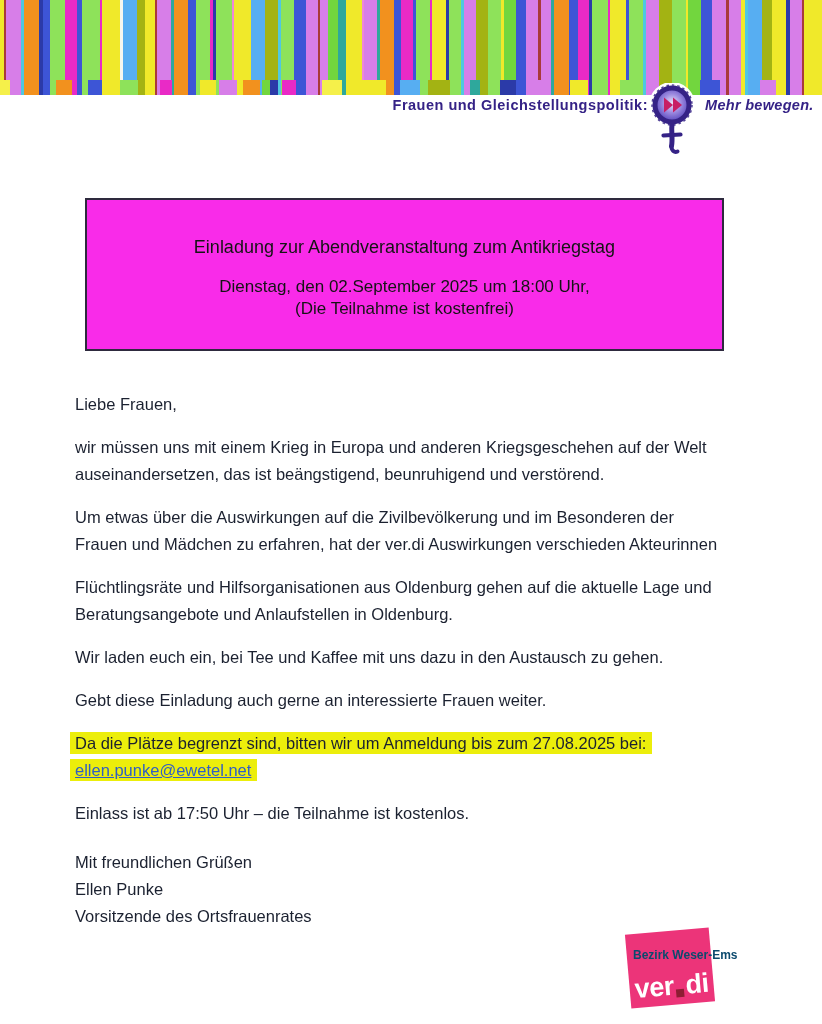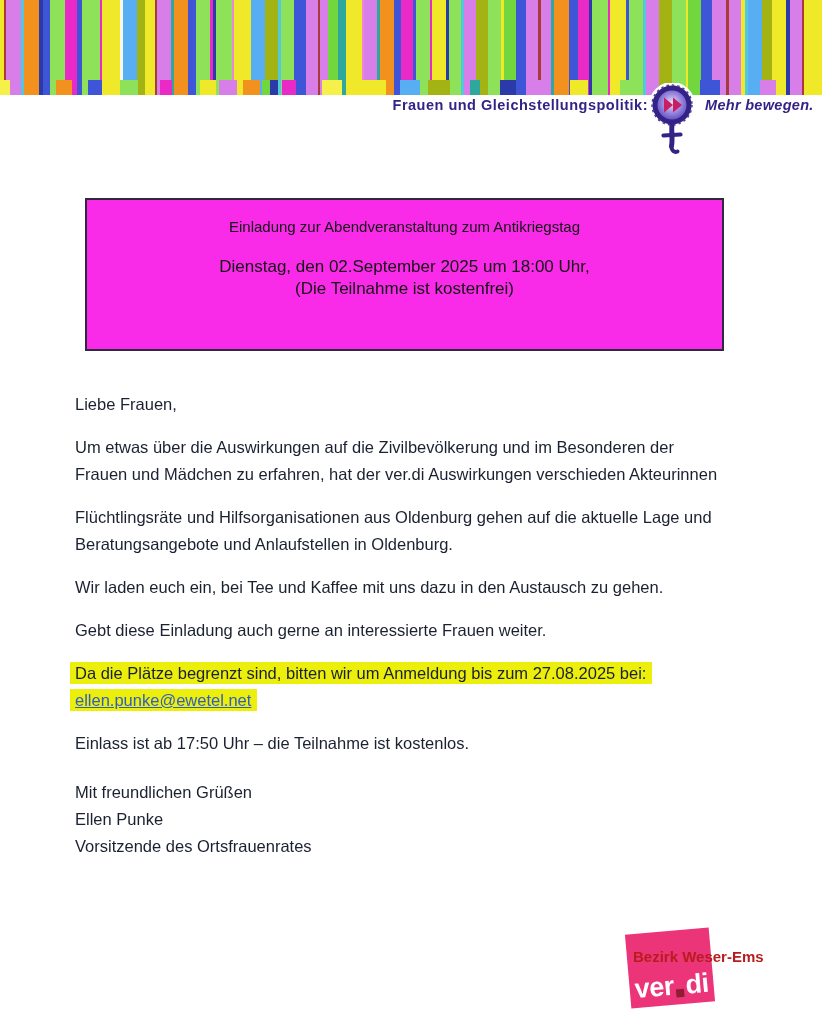--- a/index.html
+++ b/index.html
@@ -14,39 +14,39 @@
   
   .hdr-dept{position:absolute;top:97px;left:0;width:648px;text-align:right;
             font-weight:bold;font-size:14.5px;letter-spacing:0.5px;color:#352286;white-space:nowrap;}
   .venus{position:absolute;left:644px;top:83px;width:56px;height:74px;}
   .hdr-slogan{position:absolute;left:705px;top:97px;font-weight:bold;font-style:italic;
               font-size:14.5px;letter-spacing:0.3px;color:#352286;white-space:nowrap;}
 
   
   .invite-box{position:absolute;left:85px;top:198px;width:639px;height:153px;box-sizing:border-box;
               background:#F92BE9;border:2px solid #2e2a3e;text-align:center;color:#141414;}
-  .invite-title{margin-top:16px;font-size:15px;line-height:22px;}
+  .invite-title{margin-top:36px;font-size:18px;line-height:22px;}
   .invite-line{font-size:17px;line-height:22px;}
   .invite-line.first{margin-top:18px;}
 
   
   .body-text{position:absolute;left:75px;top:391px;width:710px;font-size:16.5px;line-height:27px;}
   .para{margin:0 0 16px 0;}
   .line{white-space:nowrap;}
   .hl{background:#ECEE0B;padding:2px 6px 2px 5px;margin-left:-5px;}
   .email{color:#2F5FC5;text-decoration:underline;cursor:pointer;}
   .signature{margin-top:22px;}
 
   
   .verdi{position:absolute;left:628px;top:931px;width:84px;height:74px;background:#EC3479;
          transform:rotate(-5deg);display:flex;align-items:flex-end;justify-content:center;
          padding-bottom:5px;box-sizing:border-box;color:#ffffff;font-weight:bold;
          font-size:27px;letter-spacing:-0.5px;line-height:1;}
   .verdi .dot{width:8px;height:8px;background:#8E1D33;margin:0 2px 2px 2px;align-self:flex-end;}
-  .verdi-caption{position:absolute;left:633px;top:948px;font-weight:bold;font-size:15px;color:#b91c1c;
+  .verdi-caption{position:absolute;left:633px;top:948px;font-weight:bold;font-size:12px;color:#0c4a6e;
                  white-space:nowrap;}
 </style>
 </head>
 <body>
 
 <div class="page">
 
   <div class="stripes">
       <div class="stripe" style="background: rgb(240, 233, 42); width: 4px;"></div>
       <div class="stripe" style="background: rgb(168, 58, 58); width: 2px;"></div>
@@ -191,20 +191,24 @@
     <div class="invite-line first">Dienstag, den 02.September 2025 um 18:00 Uhr,</div>
     <div class="invite-line">(Die Teilnahme ist kostenfrei)</div>
   </div>
 
   <div class="body-text">
     <div id="paras">
         <div class="para">
           <div class="line">Liebe Frauen,</div>
         </div>
         <div class="para">
+          <div class="line">wir müssen uns mit einem Krieg in Europa und anderen Kriegsgeschehen auf der Welt</div>
+          <div class="line">auseinandersetzen, das ist beängstigend, beunruhigend und verstörend.</div>
+        </div>
+        <div class="para">
           <div class="line">Um etwas über die Auswirkungen auf die Zivilbevölkerung und im Besonderen der</div>
           <div class="line">Frauen und Mädchen zu erfahren, hat der ver.di Auswirkungen verschieden Akteurinnen</div>
         </div>
         <div class="para">
           <div class="line">Flüchtlingsräte und Hilfsorganisationen aus Oldenburg gehen auf die aktuelle Lage und</div>
           <div class="line">Beratungsangebote und Anlaufstellen in Oldenburg.</div>
         </div>
         <div class="para">
           <div class="line">Wir laden euch ein, bei Tee und Kaffee mit uns dazu in den Austausch zu gehen.</div>
         </div>

